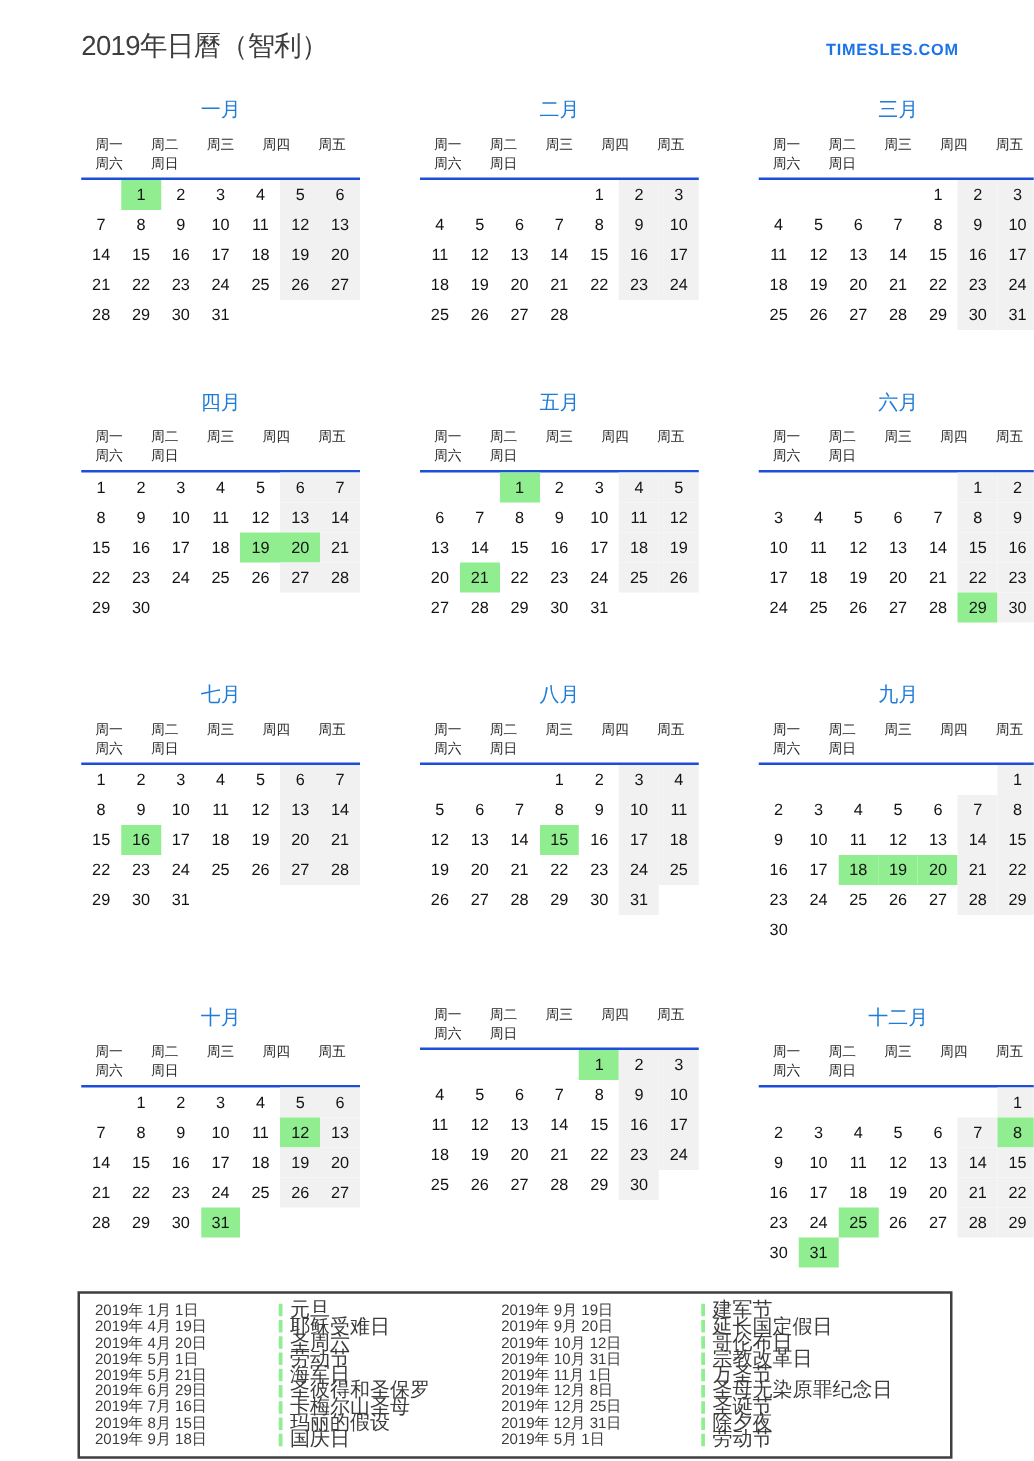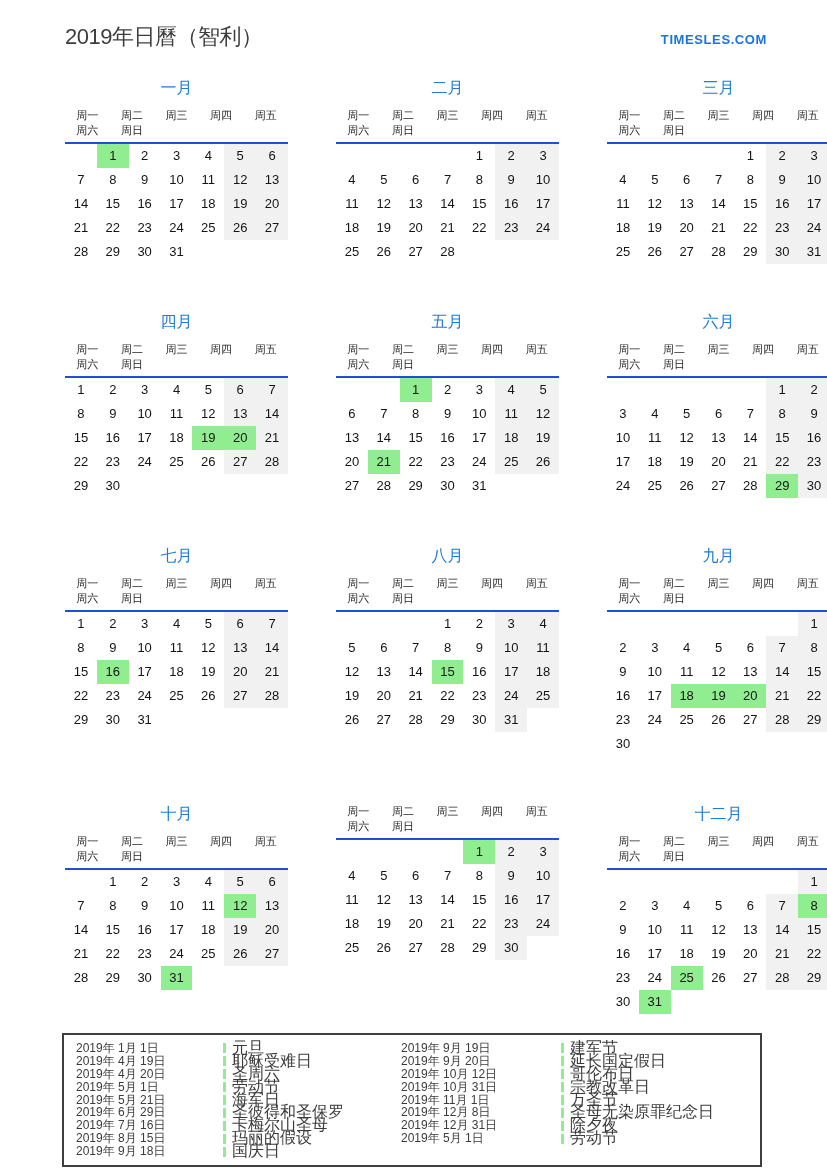--- a/index.html
+++ b/index.html
@@ -761,20 +761,25 @@
             <span class="legend-date">2019年 11月 1日</span>
             <span class="legend-bar"></span>
             <span class="legend-name">万圣节</span>
           </div>
           <div class="legend-row">
             <span class="legend-date">2019年 12月 8日</span>
             <span class="legend-bar"></span>
             <span class="legend-name">圣母无染原罪纪念日</span>
           </div>
           <div class="legend-row">
+            <span class="legend-date">2019年 12月 25日</span>
+            <span class="legend-bar"></span>
+            <span class="legend-name">圣诞节</span>
+          </div>
+          <div class="legend-row">
             <span class="legend-date">2019年 12月 31日</span>
             <span class="legend-bar"></span>
             <span class="legend-name">除夕夜</span>
           </div>
           <div class="legend-row">
             <span class="legend-date">2019年 5月 1日</span>
             <span class="legend-bar"></span>
             <span class="legend-name">劳动节</span>
           </div>
         </div>

